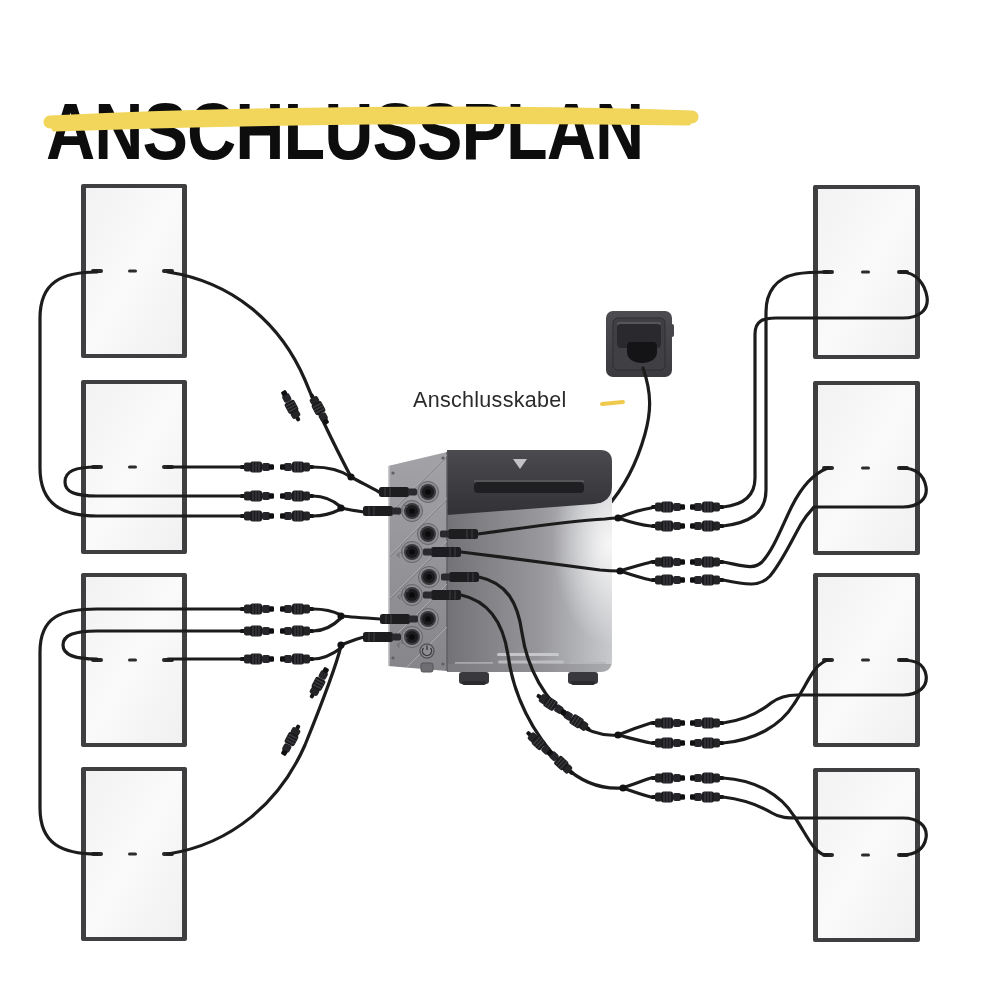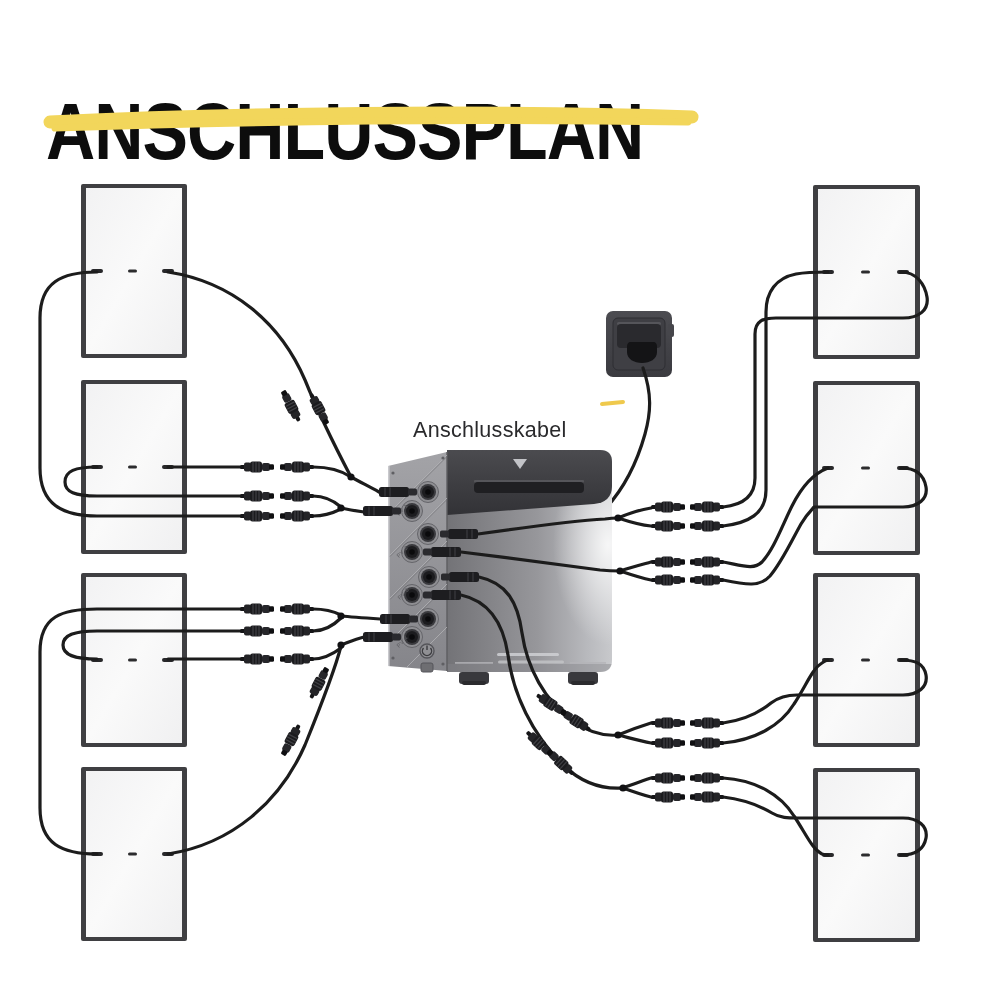--- a/index.html
+++ b/index.html
@@ -2,21 +2,21 @@
 <html><head>
 <meta charset="utf-8">
 <style>
   html,body{margin:0;padding:0;background:#ffffff;}
   #stage{position:relative;width:1000px;height:1000px;background:#fff;overflow:hidden;
          font-family:"Liberation Sans",sans-serif;}
   #title{position:absolute;left:46px;top:38px;font-size:71px;font-weight:bold;
          letter-spacing:-1px;color:#0d0d0d;transform:scaleX(.96) scaleY(1.12);
          transform-origin:0 0;white-space:nowrap;}
   #callout-label{position:absolute;left:413px;top:388px;font-size:21.5px;color:#2a2a2c;
-         letter-spacing:.3px;white-space:nowrap;margin-top:30px;}
+         letter-spacing:.3px;white-space:nowrap;}
   svg{position:absolute;left:0;top:0;}
   .cable{fill:none;stroke:#1c1c1c;stroke-width:3.2;stroke-linecap:round;stroke-linejoin:round;}
   .pvlabel{font-size:5.6px;fill:#5e5e62;font-family:"Liberation Sans",sans-serif;letter-spacing:.4px;}
 </style>
 </head>
 <body>
 
 <div id="stage">
 
   <h1 id="title">ANSCHLUSSPLAN</h1>

